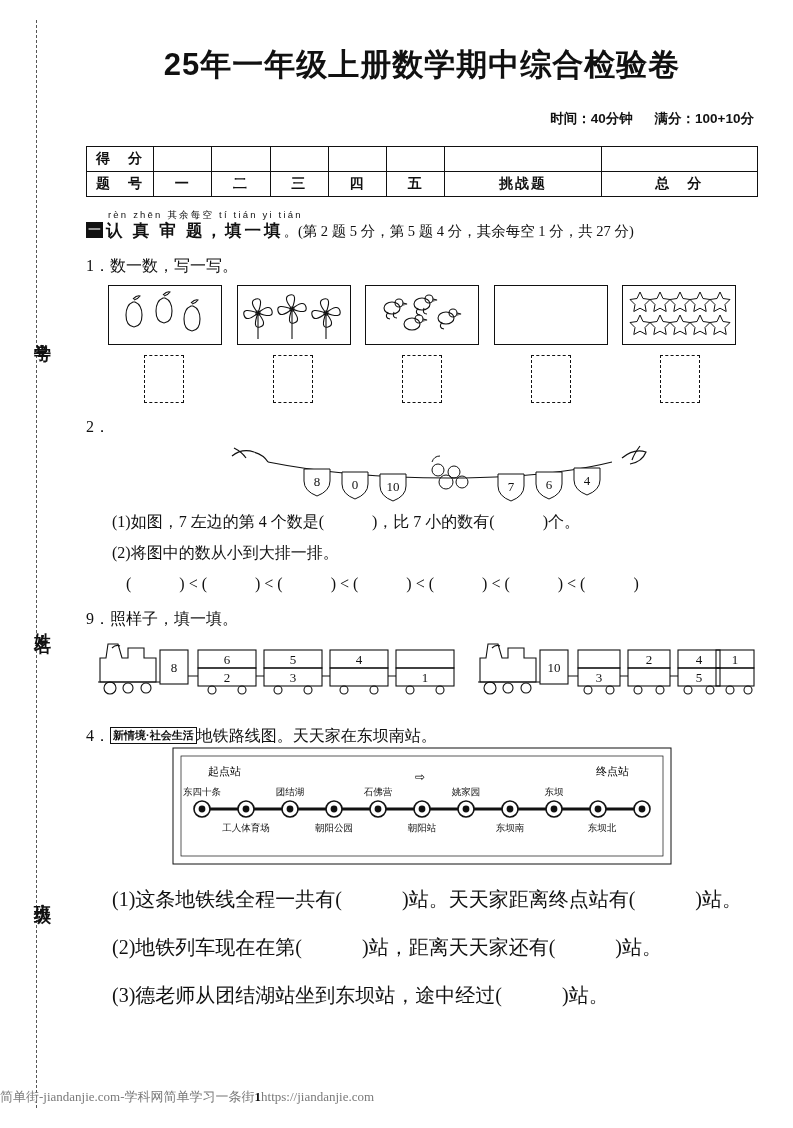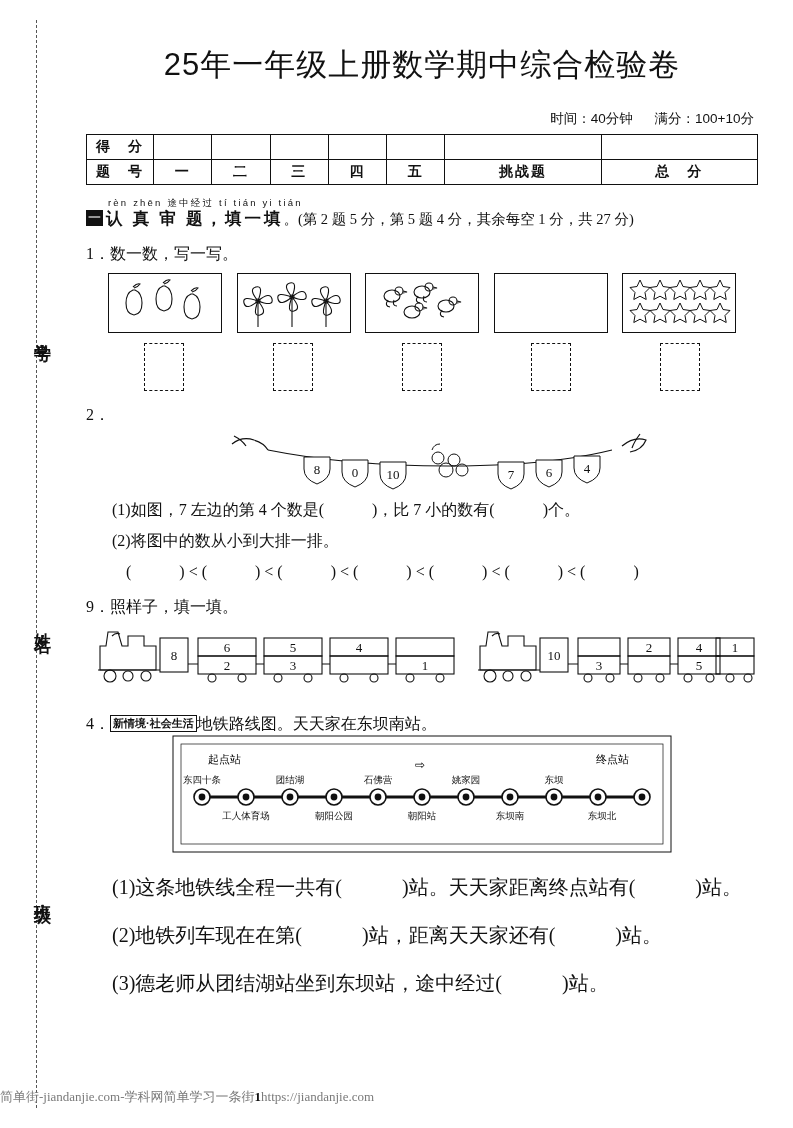--- a/index.html
+++ b/index.html
@@ -53,33 +53,33 @@
 
   .content {
     position: absolute;
     left: 86px;
     top: 26px;
     width: 672px;
   }
 
   h1.title {
     font-size: 31px;
-    font-weight: normal;
+    font-weight: bold;
     text-align: center;
     margin: 18px 0 0 0;
     letter-spacing: 1px;
     font-family: "Liberation Sans", sans-serif;
   }
 
   .meta-line {
     text-align: right;
     font-size: 13.5px;
-    margin: 24px 4px 6px 0;
+    margin: 24px 4px 18px 0;
     font-family: "Liberation Sans", sans-serif;
-    font-weight: normal;
+    font-weight: bold;
   }
   .meta-line span { margin-left: 18px; }
 
   table.score-table {
     border-collapse: collapse;
     width: 100%;
     font-size: 14px;
     font-family: "Liberation Sans", sans-serif;
   }
   table.score-table td {
@@ -242,21 +242,21 @@
         <td>三</td>
         <td>四</td>
         <td>五</td>
         <td>挑战题</td>
         <td>总　分</td>
       </tr>
     </tbody>
       </table>
 
     <div class="sec-head">
-      <div class="pinyin">rèn zhēn 途中经过  tí    tián  yi  tián</div>
+      <div class="pinyin">rèn zhēn 其余每空  tí    tián  yi  tián</div>
       <div>
         <span class="sec-num">一</span><span class="sec-title">认 真 审 题，填一填</span><span class="sec-note">。(第 2 题 5 分，第 5 题 4 分，其余每空 1 分，共 27 分)</span>
       </div>
     </div>
 
     <div class="q">1．数一数，写一写。</div>
 
     <div class="pic-row">
       <div class="pic-box">
         <svg width="96" height="50" viewBox="0 0 96 50">

